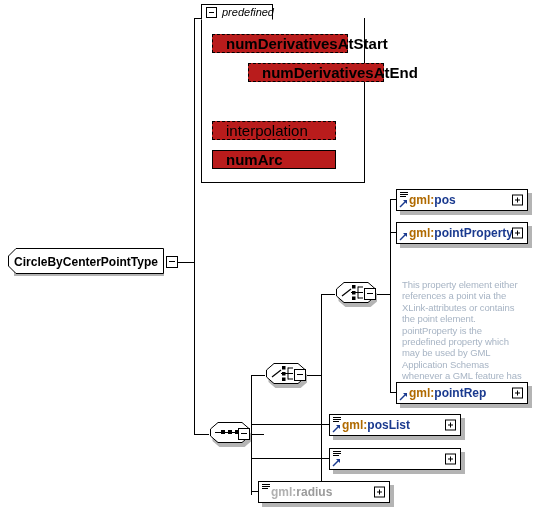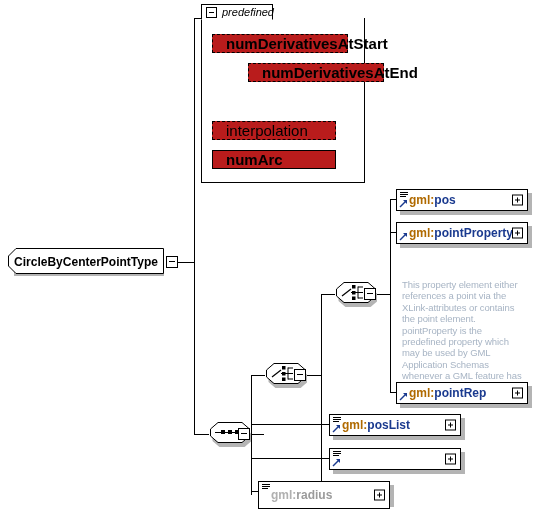--- a/index.html
+++ b/index.html
@@ -363,21 +363,21 @@
         <i></i>
       </span>
     <svg class="ref-arrow" viewBox="0 0 9 9">
       <path d="M1 8 L7 2" stroke="#1a3a8f" stroke-width="1.4" fill="none"></path>
       <path d="M8 1 L8 5 L4 1 Z" fill="#1a3a8f"></path>
     </svg>
     <span class="plusbox"></span>
   </div>
 
   <div class="shadow" style="left:262px; top:485px; width:132px; height:22px;"></div>
-  <div class="elembox disabled" style="left:258px; top:481px; width:132px; height:28px;">
+  <div class="elembox disabled" style="left:258px; top:481px; width:132px; height:22px;">
     <span class="lines-icon">
         <i></i>
         <i></i>
         <i></i>
       </span>
     <span class="lbl"><span class="pfx">gml:</span><span>radius</span></span>
     <span class="plusbox"></span>
   </div>
 
 </div>

